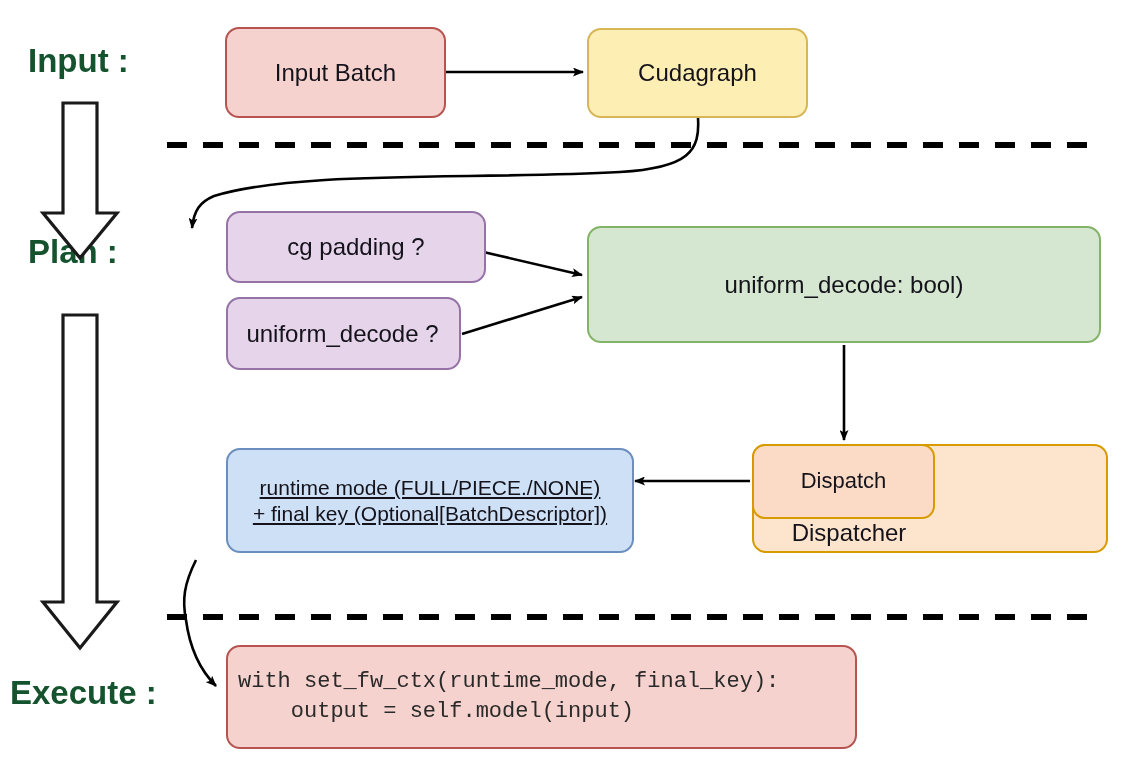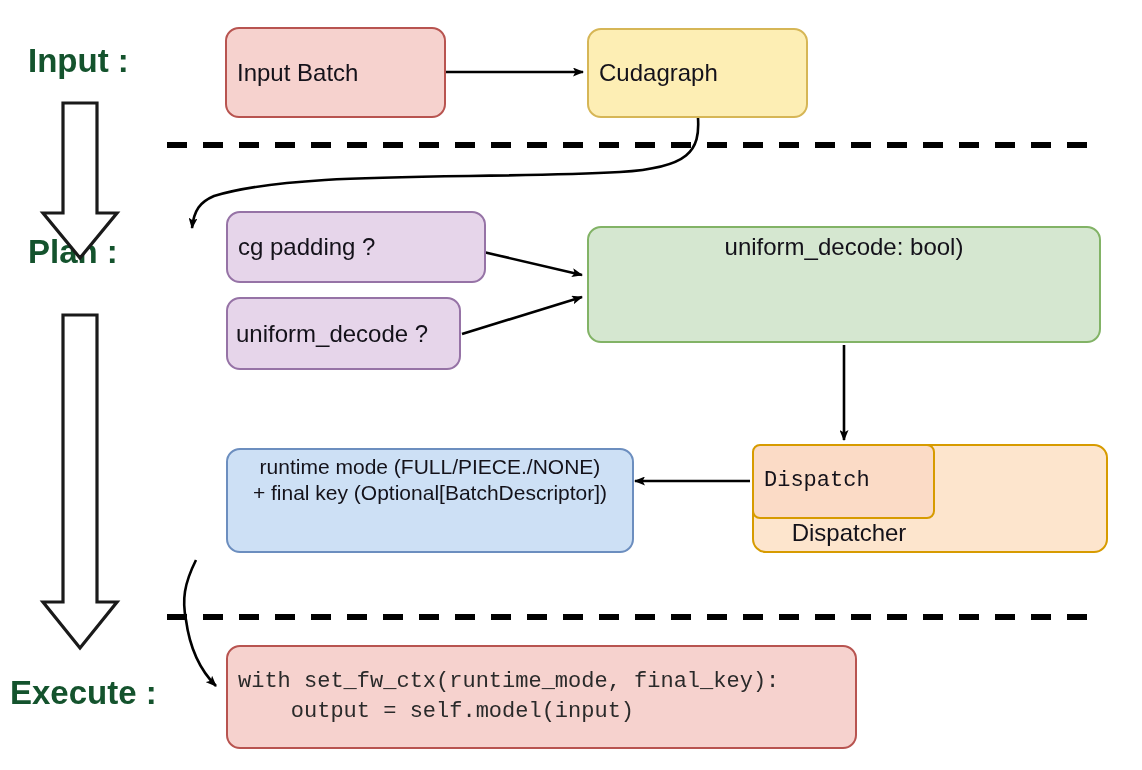--- a/index.html
+++ b/index.html
@@ -30,21 +30,21 @@
     font-size: 33px;
     color: #14532d;
     white-space: nowrap;
     letter-spacing: 0px;
   }
   .node {
     position: absolute;
     box-sizing: border-box;
     display: flex;
     align-items: center;
-    justify-content: flex-start;
+    justify-content: center;
     text-align: center;
     border-style: solid;
     border-width: 2px;
     border-radius: 14px;
     font-family: "Liberation Sans", sans-serif;
     font-size: 24px;
     color: #14121a;
     line-height: 1.22;
     padding: 4px 10px;
   }
@@ -53,22 +53,21 @@
     font-size: 22px;
     color: #2a2a2a;
     justify-content: flex-start;
     text-align: right;
     line-height: 1.35;
     padding: 10px 8px 10px 10px;
     white-space: pre;
   }
   .node-inner-dispatch {
     z-index: 3;
-    border-radius: 8px;
-    font-family: Liberation Mono, monospace;
+    border-radius: 13px;
   }
   .node-outer-dispatcher {
     z-index: 2;
     align-items: flex-start;
     justify-content: flex-end;
     padding-top: 12px;
     padding-right: 24px;
   }
   .node-outer-dispatcher .label-wrap {
     width: 170px;
@@ -144,21 +143,21 @@
     <div class="label-wrap">
       <div>Cudagraph</div>
       <div>Dispatcher</div>
     </div>
   </div>
 
   <div class="node node-inner-dispatch" style="left:752px; top:444px; width:183px; height:75px; background:#fbdbc6; border-color:#d79b00; font-size:22px;">
     <span>Dispatch</span>
   </div>
 
-  <div class="node" style="left:226px; top:448px; width:408px; height:105px; background:#cde0f5; border-color:#6c8ebf; flex-direction:column; font-size:21px;">
+  <div class="node" style="left:226px; top:448px; width:408px; height:105px; background:#cde0f5; border-color:#6c8ebf; flex-direction:column; font-size:21px;text-decoration:underline;">
     <span>runtime mode (FULL/PIECE./NONE)</span>
     <span>+ final key (Optional[BatchDescriptor])</span>
   </div>
 
   <div class="node node-code" style="left:226px; top:645px; width:631px; height:104px; background:#f6d2ce; border-color:#b85450; flex-direction:column; align-items:flex-start; justify-content:center;">
     <span>with set_fw_ctx(runtime_mode, final_key):</span>
     <span>    output = self.model(input)</span>
   </div>
 
 </div>

